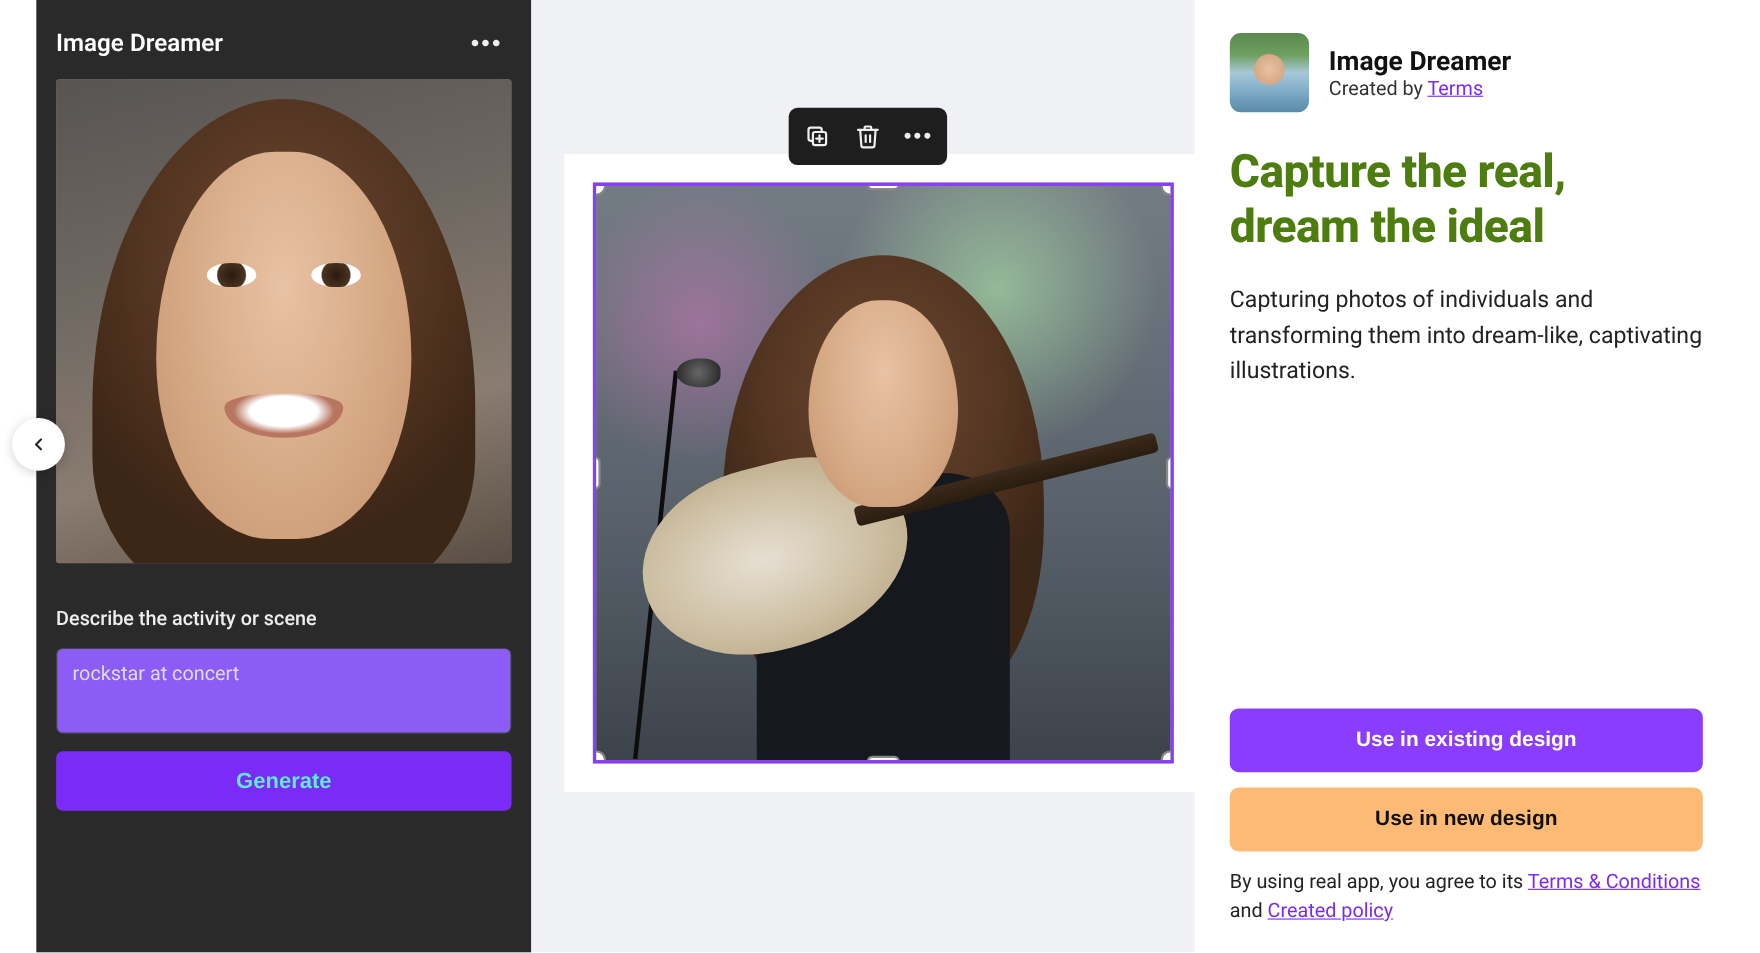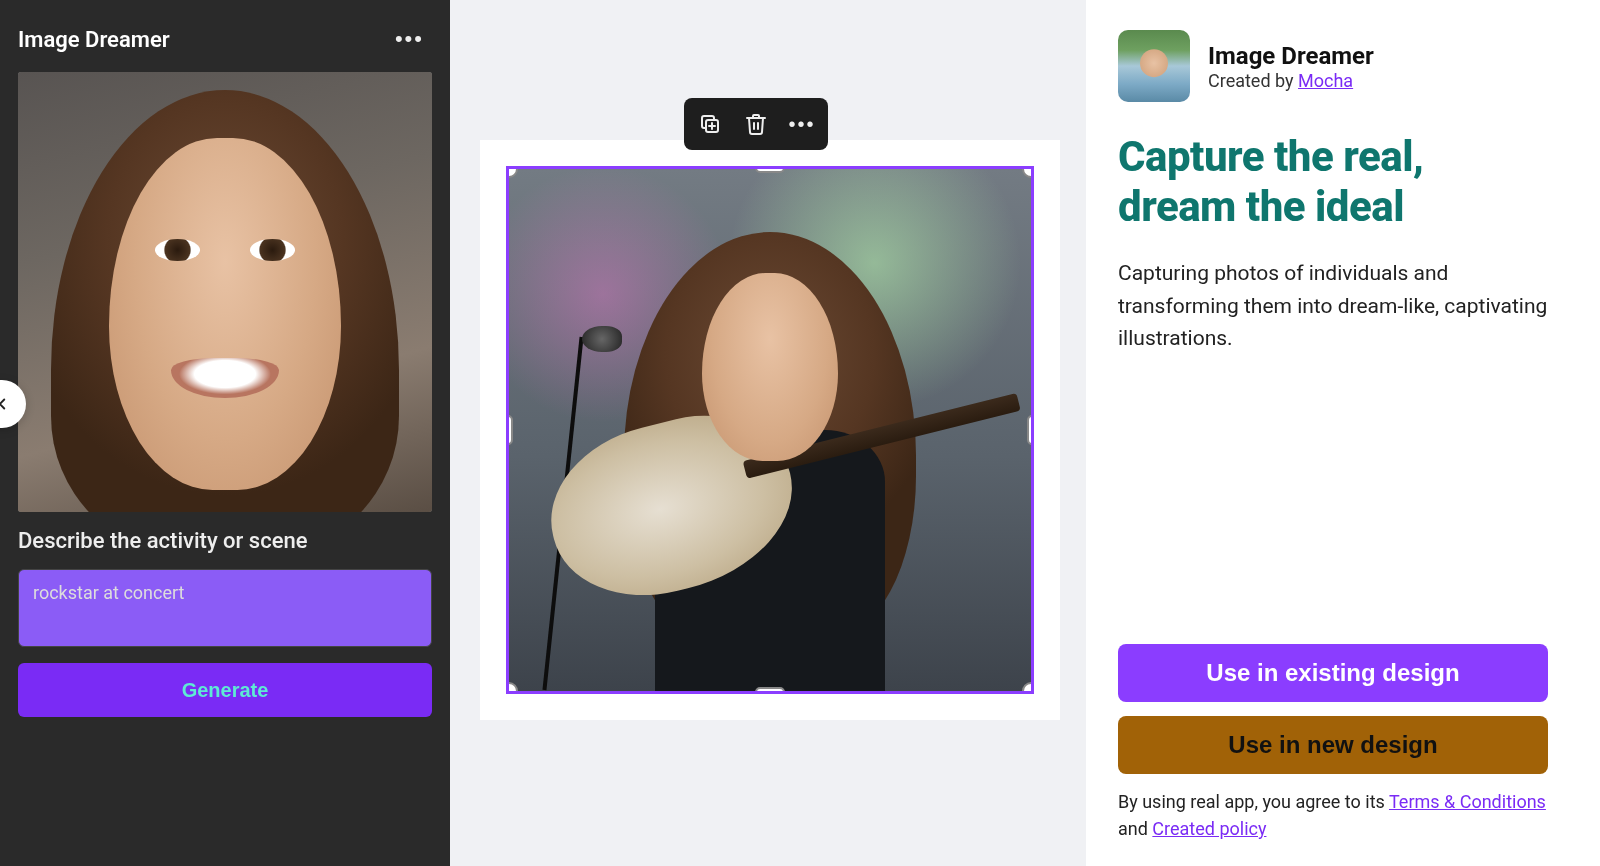--- a/index.html
+++ b/index.html
@@ -8,20 +8,21 @@
     background: #fff;
     width: 1600px;
     height: 866px;
     overflow: hidden;
     position: relative;
   }
   .main-layout {
     display: flex;
     width: 100%;
     height: 100%;
+    padding-left: 33px;
   }
 
   
   .left-panel {
     width: 450px;
     background: #2a2a2a;
     padding: 22px 18px;
     position: relative;
     display: flex;
     flex-direction: column;
@@ -82,23 +83,23 @@
   .portrait-eye.right { right: 33%; }
   .portrait-mouth {
     position: absolute;
     left: 37%; right: 37%; top: 65%; height: 9%;
     background: radial-gradient(ellipse at 50% 40%, #fff 0%, #fff 40%, #b87560 60%);
     border-radius: 40% 40% 50% 50% / 30% 30% 70% 70%;
   }
 
   .prompt-label {
     color: #eee;
-    font-size: 22px;
+    font-size: 18px;
     font-weight: 500;
-    margin-top: 0;
+    margin-top: 24px;
   }
   .prompt-input {
     width: 100%;
     height: 78px;
     background: #8b5cf6;
     border: 1px solid #444;
     border-radius: 6px;
     color: #ddd;
     font-size: 18px;
     padding: 12px 14px;
@@ -307,46 +308,46 @@
     font-size: 18px;
     color: #333;
   }
   .app-by a { color: #7a2bf5; text-decoration: underline; }
 
   .headline {
     font-size: 42px;
     font-weight: 800;
     letter-spacing: -0.5px;
     line-height: 1.18;
-    color: #0f766e;
+    color: #4d7c0f;
     margin-bottom: 26px;
   }
   .description {
     font-size: 21px;
     line-height: 1.55;
     color: #222;
   }
 
   .bottom-actions {
     position: absolute;
     left: 32px; right: 52px;
     bottom: 24px;
   }
   .act-btn {
     width: 100%;
     height: 58px;
     border-radius: 8px;
-    font-size: 24px;
+    font-size: 19px;
     font-weight: 600;
     border: none;
     cursor: pointer;
     margin-bottom: 14px;
   }
   .act-primary { background: #8b3dff; color: #fff; }
-  .act-secondary { background: #a16207; color: #111; }
+  .act-secondary { background: #fdba74; color: #111; }
   .legal {
     font-size: 18px;
     color: #222;
     line-height: 1.5;
   }
   .legal a { color: #7a2bf5; text-decoration: underline; }
 
   svg { display: block; }
 </style>
 </head>
@@ -429,21 +430,21 @@
       </div>
     </div>
   </div>
 
   <div class="right-panel">
     <div class="app-row">
       <div class="app-icon"></div>
       <div>
         <div class="app-name">Image Dreamer</div>
         <div class="app-by">
-          <span>Created by </span><a href="#">Mocha</a>
+          <span>Created by </span><a href="#">Terms</a>
         </div>
       </div>
     </div>
 
     <div class="headline">Capture the real, dream the ideal</div>
     <div class="description">Capturing photos of individuals and transforming them into dream-like, captivating illustrations.</div>
 
     <div class="bottom-actions">
       <button class="act-btn act-primary">Use in existing design</button>
       <button class="act-btn act-secondary">Use in new design</button>

